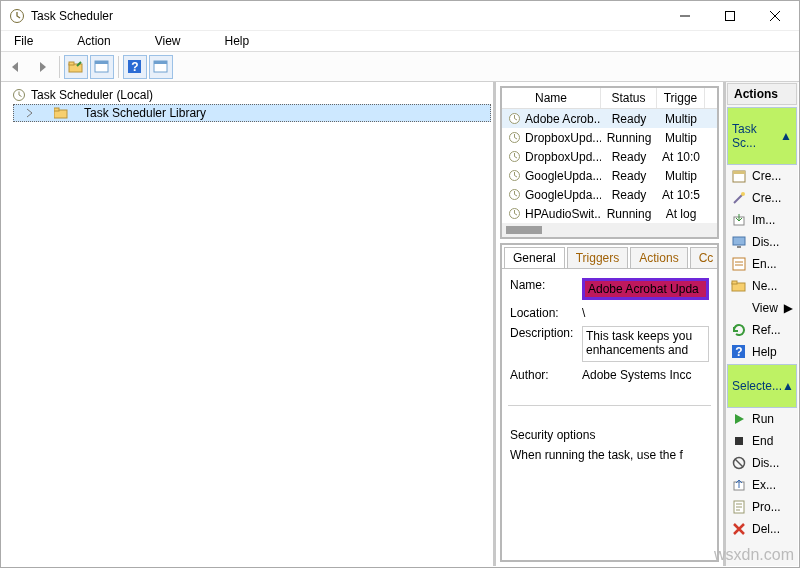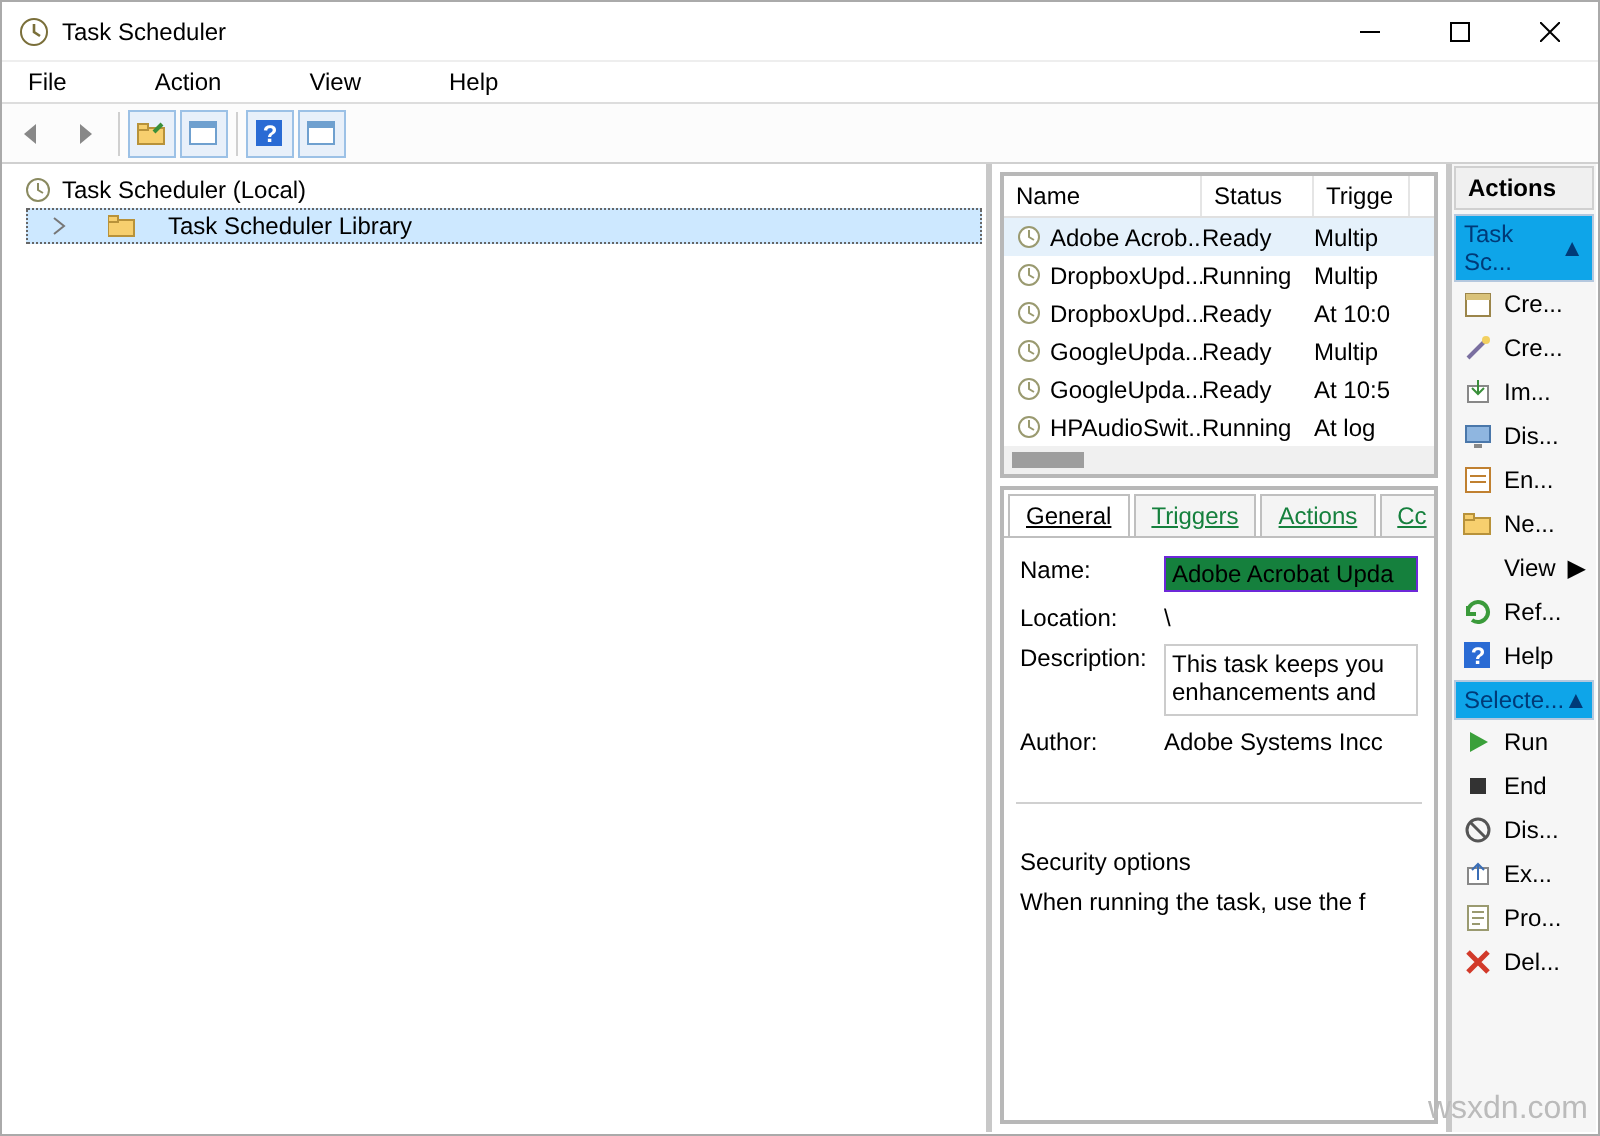--- a/index.html
+++ b/index.html
@@ -13,40 +13,40 @@
 .toolbar { height: 30px; display: flex; align-items: center; padding: 0 4px; gap: 2px; border-bottom: 1px solid #d0d0d0; background: #fcfcfc; }
 .tbtn { width: 24px; height: 24px; display: flex; align-items: center; justify-content: center; border: 1px solid transparent; }
 .tbtn.active { border: 1px solid #9cc1e6; background: #e8f0fa; }
 .vline { width: 1px; height: 22px; background: #d0d0d0; margin: 0 2px; }
 .content { display: flex; height: 484px; }
 .leftpane { width: 495px; border-right: 3px solid #c8c8c8; padding: 4px 2px; background: #fff; }
 .treerow { display: flex; align-items: center; height: 18px; padding-left: 8px; gap: 4px; }
 .treerow.selected { background: #cde8ff; border: 1px dotted #666; gap: 15px; }
 .treerow.selected span:last-child { font-weight: normal; }
 .centerpane { width: 230px; border-right: 3px solid #c8c8c8; display: flex; flex-direction: column; background: #fff; }
-.tasklist { border: 2px solid #b8b8b8; margin: 4px; flex: 0 0 auto; }
+.tasklist { border: 2px solid #b8b8b8; margin: 4px; flex: 0 0 auto; text-align: center; }
 .tasklist-head { display: flex; background: #fff; border-bottom: 1px solid #e0e0e0; }
 .tasklist-head div { padding: 3px 6px; border-right: 1px solid #e5e5e5; color: #000; }
 .taskrow { display: flex; align-items: center; height: 19px; padding-left: 4px; }
 .taskrow .c1 { width: 95px; overflow: hidden; white-space: nowrap; display: flex; align-items: center; gap: 3px; }
 .taskrow .c2 { width: 56px; overflow: hidden; }
 .taskrow .c3 { width: 48px; overflow: hidden; }
 .scrollbarfake { height: 14px; background: #f0f0f0; position: relative; }
 .scrollbarfake .thumb { position: absolute; left: 4px; top: 3px; width: 36px; height: 8px; background: #9e9e9e; }
 .details { border: 2px solid #b8b8b8; margin: 0 4px 4px 4px; flex: 1; display: flex; flex-direction: column; overflow: hidden; }
 .tabs { display: flex; align-items: center; padding: 2px 2px 0 2px; gap: 2px; }
-.tab { padding: 3px 8px; border: 1px solid #bfbfbf; border-bottom: none; background: #fff; font-size: 12px; text-decoration: underline; }
-.tab.inactive { background: #f4f4f4; color: #15803d; }
+.tab { padding: 3px 8px; border: 1px solid #bfbfbf; border-bottom: none; background: #fff; font-size: 12px; }
+.tab.inactive { background: #f4f4f4; color: #a16207; }
 .proprow { display: flex; padding: 3px 8px; gap: 6px; }
 .proprow .label { width: 66px; color: #000; }
 .proprow .val { flex: 1; color: #000; overflow: hidden; }
 .secoptions { margin: 20px 6px 0 6px; border-top: 1px solid #d0d0d0; padding-top: 20px; }
 .actionspane { width: 72px; background: #f6f6f6; display: flex; flex-direction: column; overflow: hidden; }
 .ap-header { background: #f0f0f0; border: 1px solid #d0d0d0; margin: 1px; padding: 3px 6px; font-weight: bold; }
-.ap-section { background: #0ea5e9; border: 1px solid #b5c8de; margin: 1px 1px 0 1px; padding: 2px 4px; display: flex; align-items: center; justify-content: space-between; font-size: 11px; color: #003a78; }
+.ap-section { background: #bef264; border: 1px solid #b5c8de; margin: 1px 1px 0 1px; padding: 14px 4px; display: flex; align-items: center; justify-content: space-between; font-size: 11px; color: #003a78; }
 .ap-item { display: flex; align-items: center; gap: 5px; padding: 3px 4px; margin: 0 1px; font-size: 11px; color: #000; }
 .ico { width: 16px; height: 16px; display: inline-flex; align-items: center; justify-content: center; flex: 0 0 16px; }
 svg { display: block; }
 .watermark { position: absolute; right: 6px; bottom: 4px; font-size: 16px; color: #bbb; }
 </style>
 </head>
 <body>
 
 <div class="titlebar">
   <span class="ico">
@@ -246,21 +246,21 @@
       <div class="tabs">
         <div class="tab">General</div>
         <div class="tab inactive">Triggers</div>
         <div class="tab inactive">Actions</div>
         <div class="tab inactive">Cc</div>
 
       </div>
       <div style="border-top:1px solid #bfbfbf; padding-top:6px; flex:1; overflow:hidden">
         <div class="proprow">
           <div class="label">Name:</div>
-          <div class="val" style="border:1px solid #6d28d9;padding:1px 3px;background:#15803d">Adobe Acrobat Upda</div>
+          <div class="val" style="border:3px solid #6d28d9;padding:1px 3px;background:#be185d">Adobe Acrobat Upda</div>
         </div>
         <div class="proprow">
           <div class="label">Location:</div>
           <div class="val">\</div>
         </div>
         <div class="proprow" style="height:42px">
           <div class="label">Description:</div>
           <div class="val" style="border:1px solid #ccc;padding:2px 3px;background:#fff;height:36px">This task keeps you enhancements and</div>
         </div>
         <div class="proprow">

